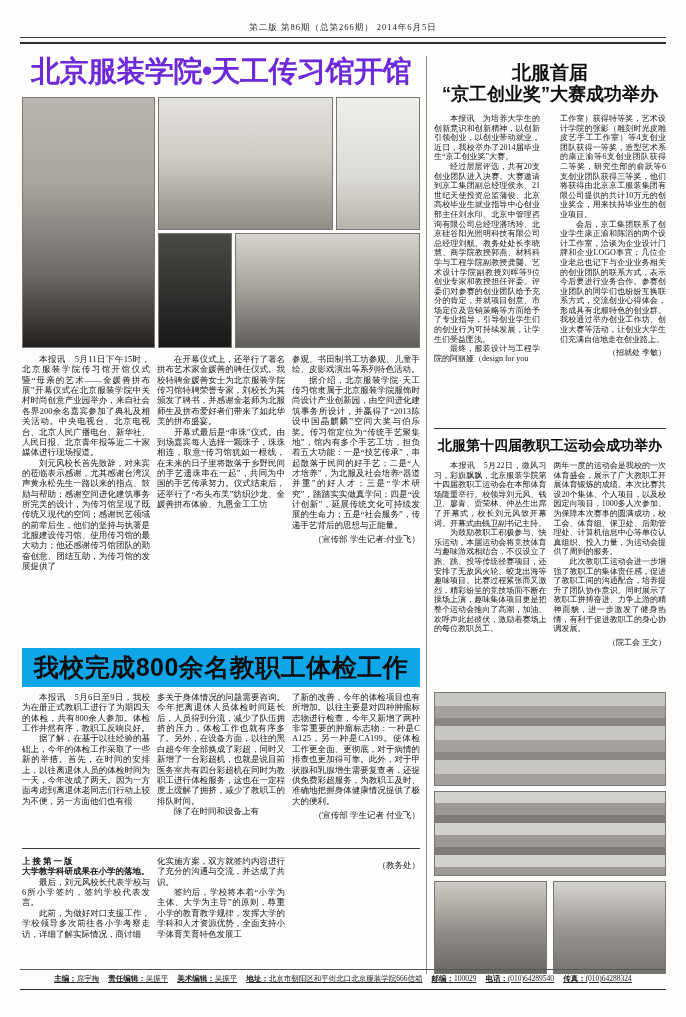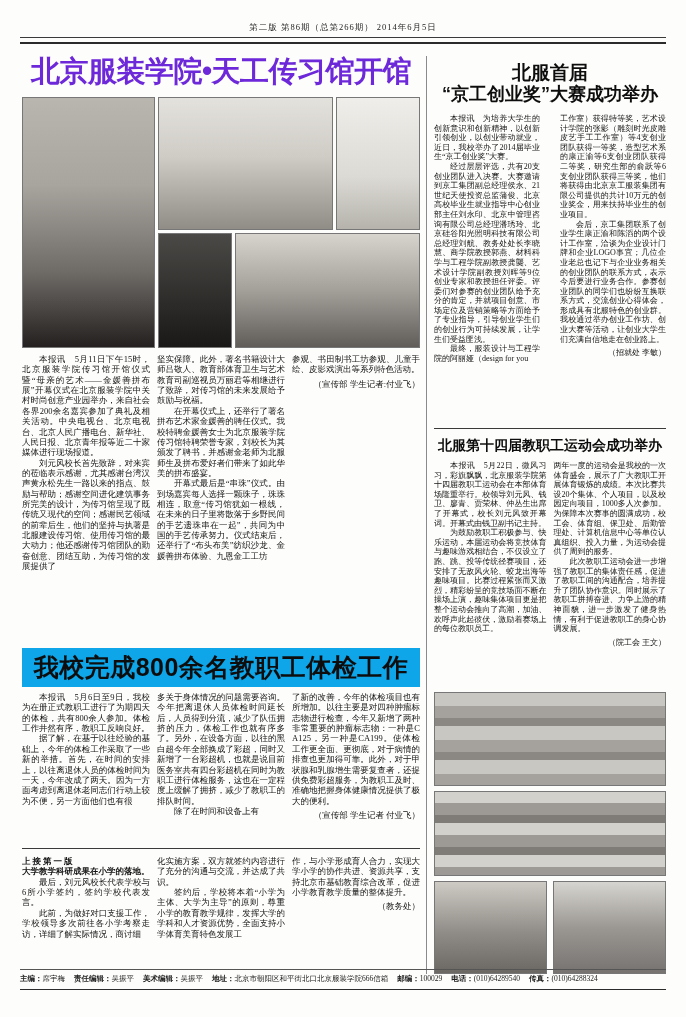--- a/index.html
+++ b/index.html
@@ -57,22 +57,22 @@
   .sb-title1 .l1{font-size:19px;line-height:1.15;}
   .sb-title1 .l2{font-size:18px;line-height:1.2;white-space:nowrap;}
   .sb1-cols{left:434px;top:114px;width:232px;height:294px;gap:20px;}
   .sb1-cols .col p,.sb2-cols .col p{font-size:8px;line-height:1.2;}
   .rule-sb{position:absolute;left:434px;top:428px;width:232px;border-top:1px solid #3a3a3a;}
   .sb-title2{position:absolute;left:434px;top:437px;width:232px;text-align:center;
              font-size:14px;font-weight:900;color:#0d0d0d;white-space:nowrap;}
   .sb2-cols{left:434px;top:461px;width:232px;height:226px;}
   
   .rule-foot-top{position:absolute;left:20px;top:969px;width:646px;border-top:1px solid #555;}
-  .footer{position:absolute;left:20px;top:974px;width:646px;display:flex;justify-content:flex-start;
-          gap:9px;font-size:7.5px;color:#222;white-space:nowrap;}
+  .footer{position:absolute;left:20px;top:974px;width:646px;display:flex;justify-content:center;
+          gap:9px;font-size:7.5px;color:#222;white-space:nowrap;text-decoration:underline;}
   .footer b{font-weight:bold;}
   .rule-foot-bottom{position:absolute;left:20px;top:989px;width:646px;border-top:1.5px solid #2b2b2b;}
 </style>
 </head>
 <body>
 
 <div id="page">
 
   <div class="pg-meta">第二版 第86期（总第266期） 2014年6月5日</div>
   <div class="rule-double"></div>
@@ -84,26 +84,26 @@
   <div class="ph ph-3"></div>
   <div class="ph ph-4"></div>
   <div class="ph ph-5"></div>
 
   <div class="cols m-cols">
     <div class="col">
       <p>本报讯　5月11日下午15时，北京服装学院传习馆开馆仪式暨“母亲的艺术——金媛善拼布展”开幕仪式在北京服装学院中关村时尚创意产业园举办，来自社会各界200余名嘉宾参加了典礼及相关活动。中央电视台、北京电视台、北京人民广播电台、新华社、人民日报、北京青年报等近二十家媒体进行现场报道。</p>
       <p>刘元风校长首先致辞，对来宾的莅临表示感谢，尤其感谢台湾汉声黄永松先生一路以来的指点、鼓励与帮助；感谢空间进化建筑事务所完美的设计，为传习馆呈现了既传统又现代的空间；感谢民艺领域的前辈后生，他们的坚持与执著是北服建设传习馆、使用传习馆的最大动力；他还感谢传习馆团队的勤奋创意、团结互助，为传习馆的发展提供了</p>
     </div>
     <div class="col">
-      <p class="cont">坚实保障。此外，著名书籍设计大师吕敬人、教育部体育卫生与艺术教育司副巡视员万丽君等相继进行了致辞，对传习馆的未来发展给予鼓励与祝福。</p>
       <p>在开幕仪式上，还举行了著名拼布艺术家金媛善的聘任仪式。我校特聘金媛善女士为北京服装学院传习馆特聘荣誉专家，刘校长为其颁发了聘书，并感谢金老师为北服师生及拼布爱好者们带来了如此华美的拼布盛宴。</p>
       <p>开幕式最后是“串珠”仪式。由到场嘉宾每人选择一颗珠子，珠珠相连，取意“传习馆犹如一根线，在未来的日子里将散落于乡野民间的手艺遗珠串在一起”，共同为中国的手艺传承努力。仪式结束后，还举行了“布头布美”纺织沙龙、金媛善拼布体验、九恩金工工坊</p>
     </div>
     <div class="col">
       <p class="cont">参观、书田制书工坊参观、儿童手绘、皮影戏演出等系列特色活动。</p>
+      <p>据介绍，北京服装学院·天工传习馆隶属于北京服装学院服饰时尚设计产业创新园，由空间进化建筑事务所设计，并赢得了“2013陈设中国晶麒麟”空间大奖与伯乐奖。传习馆定位为“传统手艺聚集地”，馆内有多个手艺工坊，担负着五大功能：一是“技艺传承”，串起散落于民间的好手艺；二是“人才培养”，为北服及社会培养“器道并重”的好人才；三是“学术研究”，踏踏实实做真学问；四是“设计创新”，延展传统文化可持续发展的生命力；五是“社会服务”，传递手艺背后的思想与正能量。</p>
       <p class="byline">（宣传部 学生记者:付业飞）</p>
     </div>
   </div>
 
   <div class="band">
     <div class="band-title sans">我校完成800余名教职工体检工作</div>
   </div>
   <div class="cols t-cols">
     <div class="col">
       <p>本报讯　5月6日至9日，我校为在册正式教职工进行了为期四天的体检，共有800余人参加。体检工作井然有序，教职工反响良好。</p>
@@ -125,21 +125,20 @@
       <p class="cont-marker">上接第一版</p>
       <p class="cont-lead">大学教学科研成果在小学的落地。</p>
       <p>最后，刘元风校长代表学校与6所小学签约，签约学校代表发言。</p>
       <p>此前，为做好对口支援工作，学校领导多次前往各小学考察走访，详细了解实际情况，商讨细</p>
     </div>
     <div class="col">
       <p class="cont">化实施方案，双方就签约内容进行了充分的沟通与交流，并达成了共识。</p>
       <p>签约后，学校将本着“小学为主体、大学为主导”的原则，尊重小学的教育教学规律，发挥大学的学科和人才资源优势，全面支持小学体育美育特色发展工</p>
     </div>
     <div class="col">
-      <p class="cont">作，与小学形成育人合力，实现大学小学的协作共进、资源共享，支持北京市基础教育综合改革，促进小学教育教学质量的整体提升。</p>
       <p class="byline">（教务处）</p>
     </div>
   </div>
 
   <div class="vrule"></div>
 
   <div class="sb-title1 sans">
     <div class="l1">北服首届</div>
     <div class="l2">“京工创业奖”大赛成功举办</div>
   </div>

